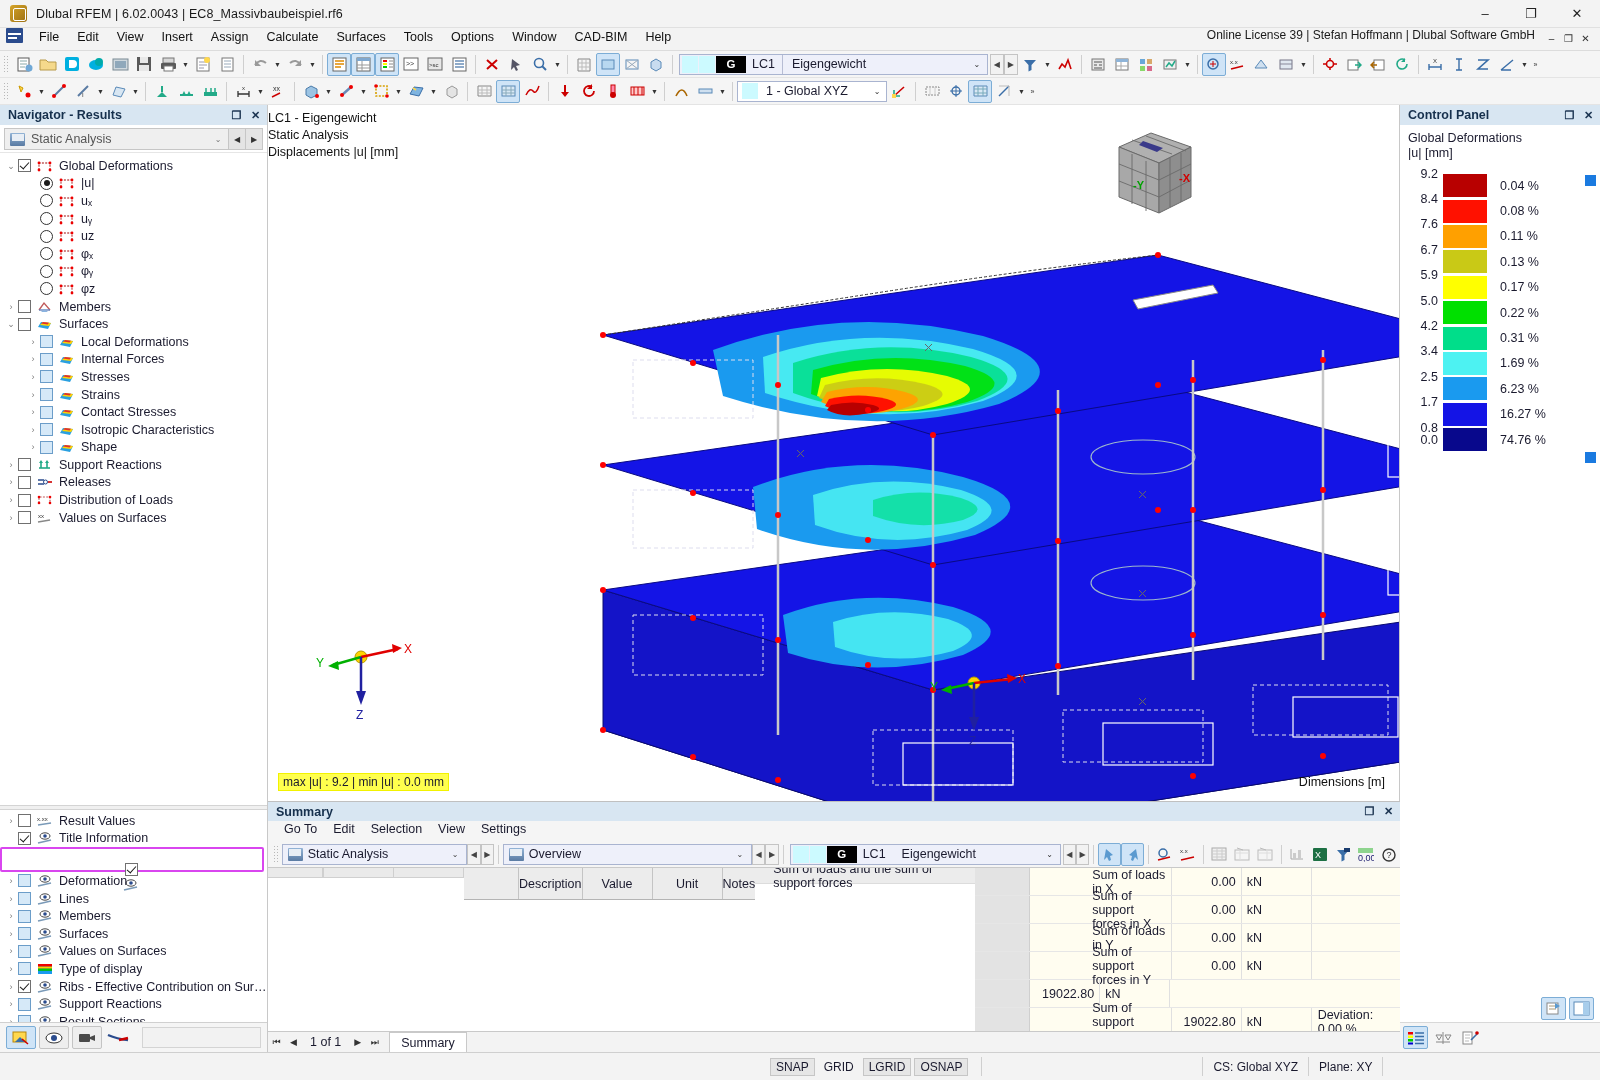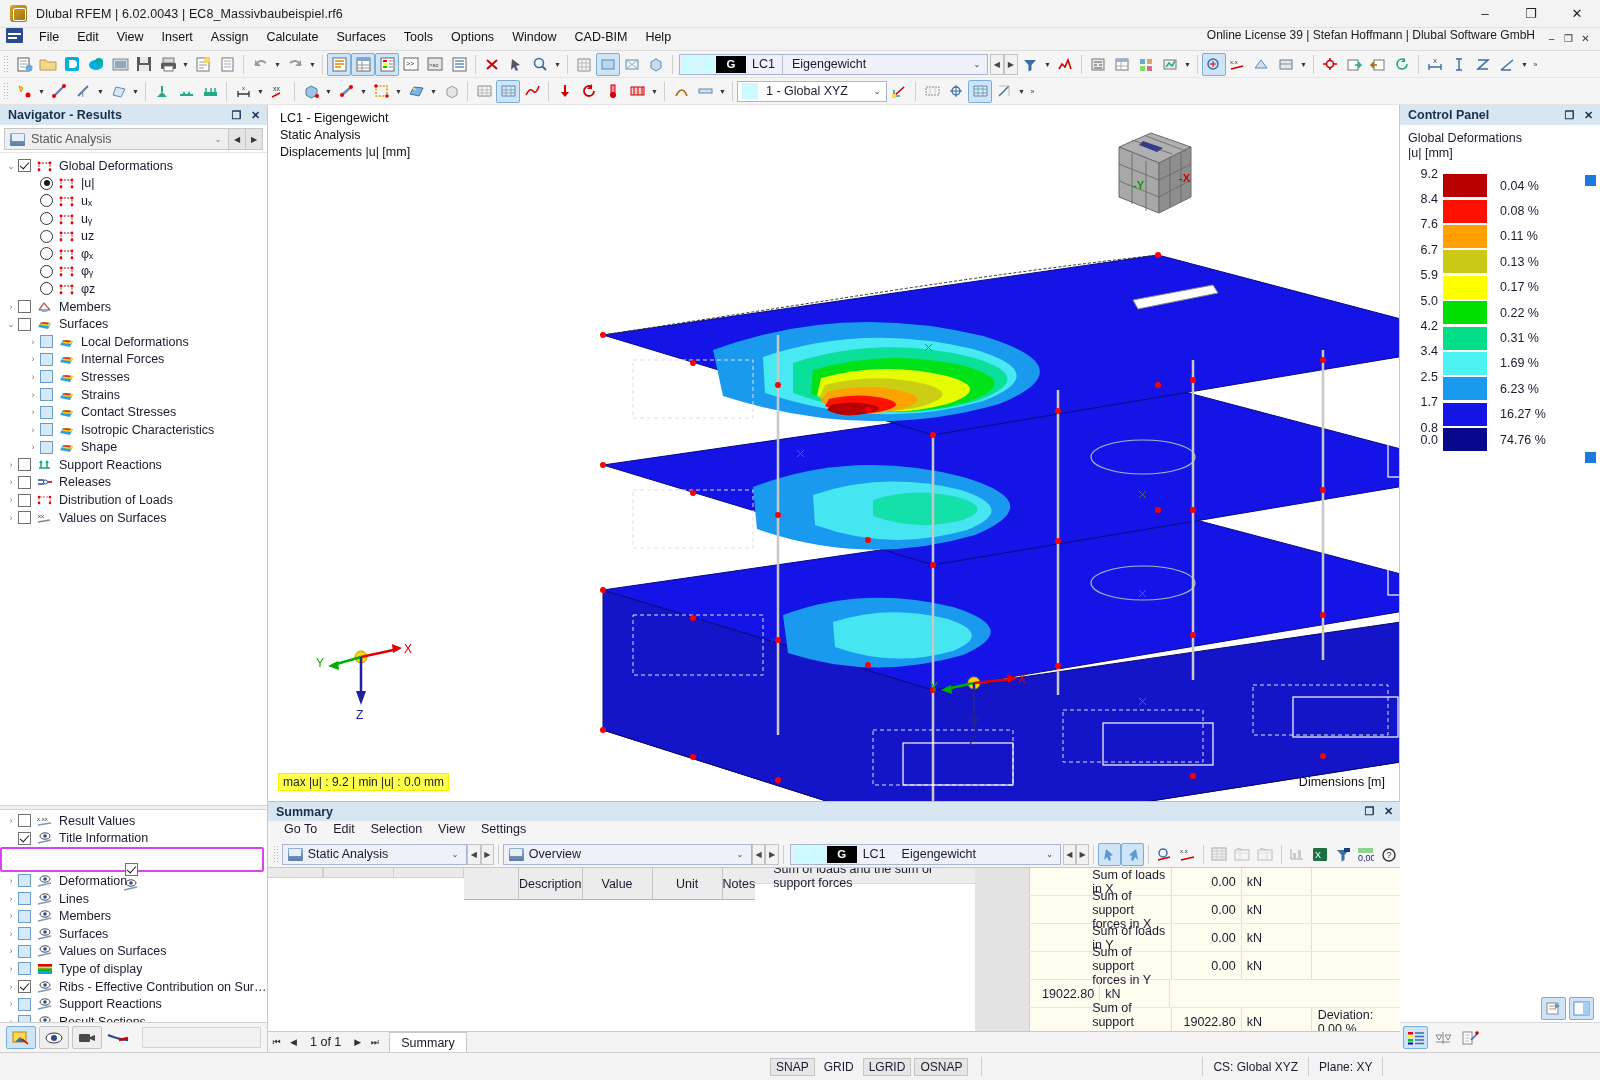--- a/index.html
+++ b/index.html
@@ -83,21 +83,21 @@
   .nav-split{ height:5px; background:#f0f0f0; border-top:1px solid #d4d4d4; border-bottom:1px solid #d4d4d4;}
   .tree2{ height:212px; overflow:hidden; padding-top:2px;}
   .navfoot{ height:30px; border-top:1px solid #d0d0d0; display:flex; align-items:center; padding-left:6px; gap:3px; background:#f5f5f5; flex:0 0 30px;}
   .nfbtn{ width:30px;height:23px;border:1px solid #c4c4c4;background:#eee;display:flex;align-items:center;justify-content:center;border-radius:2px;}
   .nfbtn.act{ background:#cfe4f7;border-color:#7cadd6;}
   .nffield{ flex:1; height:21px; background:#f2f2f2; border:1px solid #d4d4d4; margin:0 6px 0 8px;}
 
   
   .center { flex:1; display:flex; flex-direction:column; min-width:0; }
   .viewport { flex:1; background:#ffffff; position:relative; overflow:hidden; border-right:1px solid #c8c8c8;}
-  .vp-title { position:absolute; left:12px; top:5px; font-size:12.5px; line-height:17px; color:#111; }
+  .vp-title { position:absolute; left:0; top:5px; font-size:12.5px; line-height:17px; color:#111; }
   .maxmin { position:absolute; left:10px; bottom:10px; background:#ffff4d; padding:1px 4px; font-size:12px; border:1px solid #f2f200;}
   .dims { position:absolute; right:14px; bottom:12px; font-size:12.5px; color:#111;}
   .viewcube{ position:absolute; right:200px; top:22px; width:96px;height:92px;}
 
   
   .summary { height:251px; background:#f5f5f5; display:flex; flex-direction:column; flex:0 0 251px; border-top:1px solid #c0c0c0;}
   .sum-head { height:19px; background:#d8e6f2; display:flex; align-items:center; padding:0 4px 0 8px; font-weight:bold; font-size:12.5px; color:#16304d; flex:0 0 19px;}
   .sum-menu { height:20px; display:flex; align-items:flex-start; padding-left:8px; background:#f5f5f5; flex:0 0 20px;}
   .sum-menu .smi{ padding:1px 8px; font-size:12.5px;}
   .sum-tb { height:26px; display:flex; align-items:center; background:#f5f5f5; flex:0 0 26px; padding-left:2px;}

